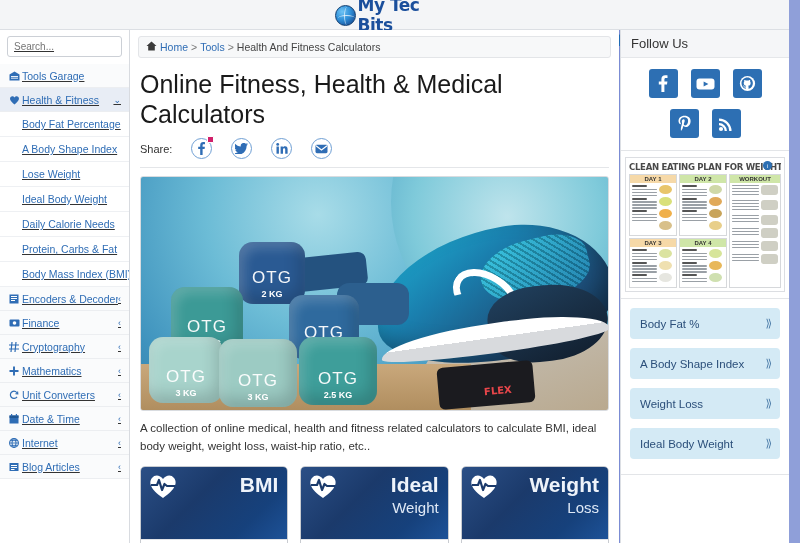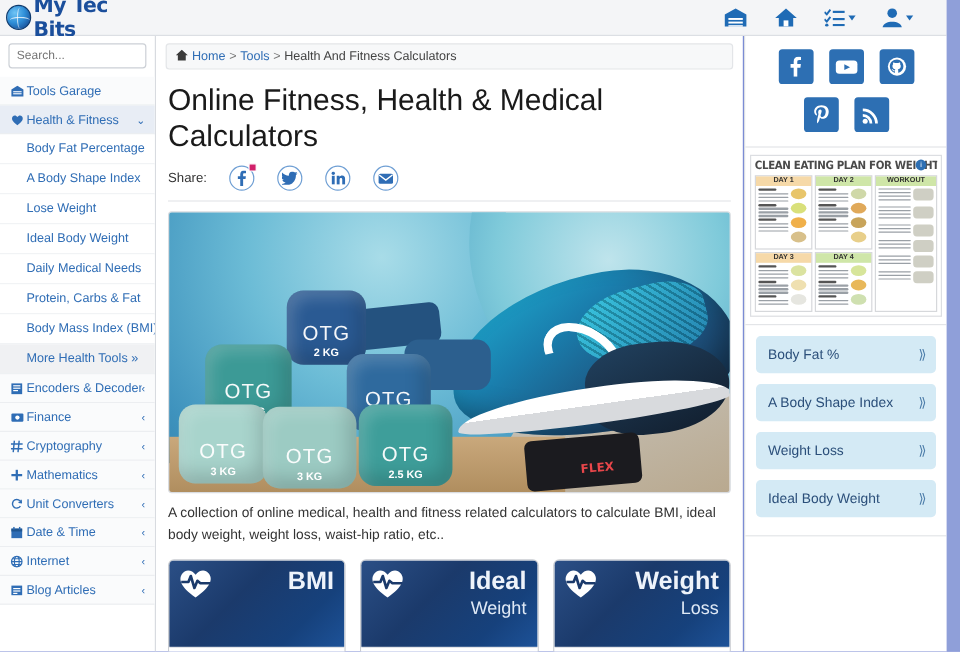--- a/index.html
+++ b/index.html
@@ -9,21 +9,21 @@
     background: #7b8cd4;
     font-size: 12px;
     color: #333;
   }
   .page { width: 800px; height: 543px; position: relative; background: #7b8cd4; }
 
   
   .topbar {
     position: absolute; left: 0; top: 0; width: 789px; height: 30px;
     background: #f4f5f7; border-bottom: 1px solid #dcdfe4;
-    display: flex; align-items: center;
+    display: flex; align-items: center; flex-direction: column;
   }
   .logo-wrap { width: 130px; height: 30px; display: flex; align-items: center; padding-left: 5px; }
   .logo-globe {
     width: 21px; height: 21px; border-radius: 50%;
     background: radial-gradient(circle at 33% 30%, #6fc4f5 0%, #2f8fd8 45%, #1e5fa8 75%, #143f77 100%);
     border: 1px solid #0f3b6e; flex: none; position: relative; overflow: hidden;
   }
   .logo-globe::before {
     content: ""; position: absolute; left: 2px; top: 9px; width: 17px; height: 5px;
     border-top: 1px solid rgba(255,255,255,.75); border-radius: 50%;
@@ -36,21 +36,21 @@
     font-size: 17px; font-weight: bold; color: #1b4f9c; margin-left: 2px;
     letter-spacing: -0.5px; font-family: "DejaVu Sans", sans-serif;
   }
   .header-icons { margin-left: auto; display: flex; align-items: center; gap: 22px; padding-right: 28px; }
   .hicon { color: #1f6bb5; display: flex; align-items: center; gap: 3px; cursor: pointer; }
   .caret-sm { width: 0; height: 0; border-left: 3px solid transparent; border-right: 3px solid transparent; border-top: 4px solid #1f6bb5; }
 
   
   .sidebar {
     position: absolute; left: 0; top: 30px; width: 130px; bottom: 0;
-    background: #ffffff; border-right: 1px solid #d8dbe0; overflow: hidden;
+    background: #ffffff; border-right: 1px solid #d8dbe0; overflow: hidden; text-decoration: underline;
   }
   .search-row { padding: 6px 7px 7px 7px; }
   .search-box {
     display: flex; align-items: center; height: 21px; border: 1px solid #ccd0d6;
     border-radius: 3px; background: #fff; overflow: hidden;
   }
   .search-input {
     border: 0; outline: 0; flex: 1; font-size: 10px; color: #9aa0a6;
     padding: 0 6px; font-family: "Liberation Sans", sans-serif; background: transparent;
   }
@@ -347,30 +347,27 @@
     <div class="nav-sub">
         <span>A Body Shape Index</span>
       </div>
     <div class="nav-sub">
         <span>Lose Weight</span>
       </div>
     <div class="nav-sub">
         <span>Ideal Body Weight</span>
       </div>
     <div class="nav-sub">
-        <span>Daily Medical Needs</span>
+        <span>Daily Calorie Needs</span>
       </div>
     <div class="nav-sub">
         <span>Protein, Carbs &amp; Fat</span>
       </div>
     <div class="nav-sub">
         <span>Body Mass Index (BMI)</span>
-      </div>
-    <div class="nav-sub more">
-        <span>More Health Tools »</span>
       </div>
 
     <div class="nav-item">
       <span class="ni-icon">
         <svg width="10" height="10" viewBox="0 0 10 10">
             <rect x="0.5" y="0.5" width="9" height="9" fill="#2f6db5"></rect>
             <rect x="2" y="2" width="6" height="1" fill="#fff"></rect>
             <rect x="2" y="4" width="6" height="1" fill="#fff"></rect>
             <rect x="2" y="6" width="4" height="1" fill="#fff"></rect>
           </svg>
@@ -596,20 +593,21 @@
           
           
         </div>
       </div>
     </div>
   </div>
 
   <div class="rail">
 
     <div class="widget">
+      <div class="widget-head">Follow Us</div>
       <div class="social-grid">
         <div class="social-row">
           <span class="sq">
             <svg width="10" height="17" viewBox="0 0 10 17">
                 <path d="M6.4 17 V9.4 H9 L9.4 6.4 H6.4 V4.6 C6.4 3.7 6.65 3.1 8 3.1 H9.5 V0.4 C9.2 0.35 8.3 0.25 7.2 0.25 C4.9 0.25 3.4 1.65 3.4 4.25 V6.4 H0.8 V9.4 H3.4 V17 Z" fill="#fff"></path>
               </svg>
           </span>
           <span class="sq">
             <svg width="19" height="14" viewBox="0 0 19 14">
                 <rect x="0.5" y="1.5" width="18" height="11" rx="3" fill="#fff"></rect>

